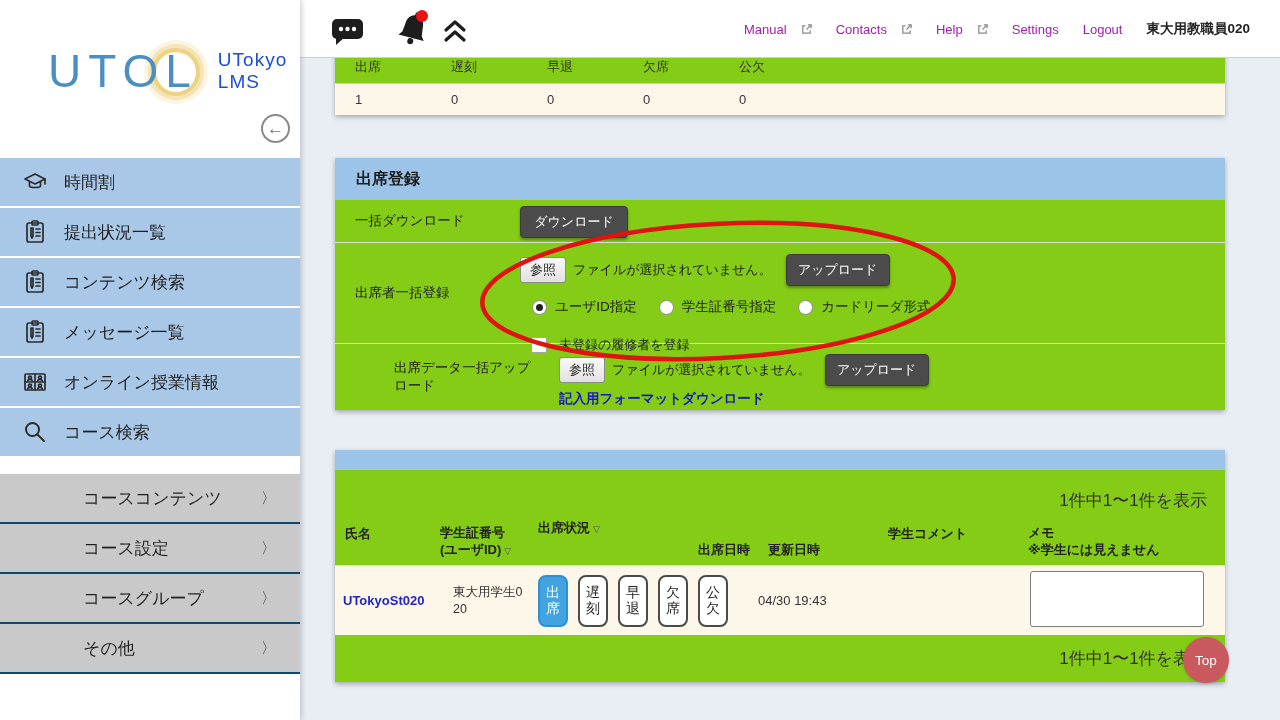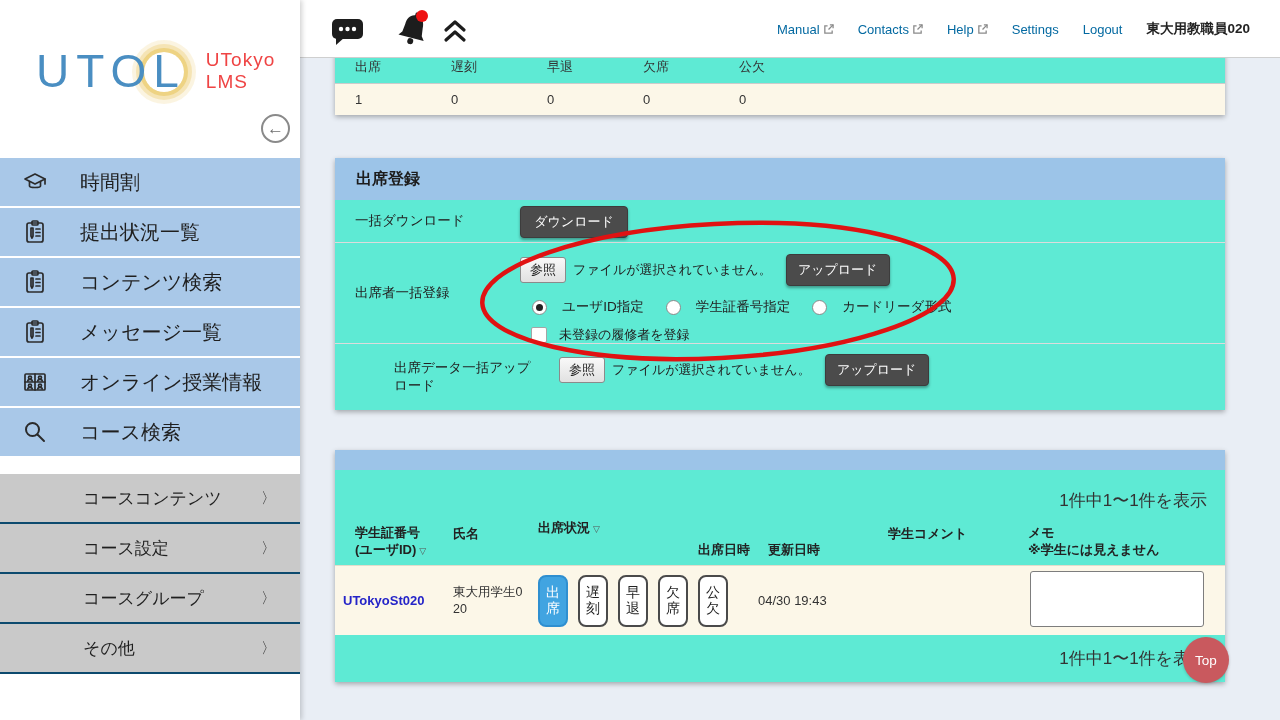--- a/index.html
+++ b/index.html
@@ -3,56 +3,56 @@
 <meta charset="utf-8">
 <style>
   * { margin:0; padding:0; box-sizing:border-box; }
   html,body { width:1280px; height:720px; overflow:hidden;
     font-family:"Liberation Sans","DejaVu Sans",sans-serif; background:#e9eef5; color:#222; }
 
   
   .sidebar { position:absolute; left:0; top:0; width:300px; height:720px; background:#fff;
     box-shadow:2px 0 5px rgba(0,0,0,.18); z-index:20; }
   .logo-area { position:relative; height:158px; background:#fff; }
-  .logo { position:absolute; left:36px; top:44px; display:flex; align-items:center; cursor:pointer; }
+  .logo { position:absolute; left:48px; top:44px; display:flex; align-items:center; cursor:pointer; }
   .logo-title { font-size:46px; font-weight:300; letter-spacing:7px; color:#4a8ec2; position:relative; z-index:2; }
   .logo-ring { position:absolute; left:108px; top:8px; width:40px; height:40px; border-radius:50%;
     box-shadow:0 0 0 4px rgba(232,196,90,.55), 0 0 0 8px rgba(232,196,90,.32), 0 0 0 12px rgba(232,196,90,.18);
     z-index:1; }
-  .logo-sub { margin-left:20px; font-size:19px; color:#ef4444; line-height:1.15; letter-spacing:1px; }
+  .logo-sub { margin-left:20px; font-size:19px; color:#1d4ed8; line-height:1.15; letter-spacing:1px; }
   .collapse-btn { position:absolute; right:10px; top:114px; width:29px; height:29px; border:2px solid #8a8a8a;
     border-radius:50%; color:#6f6f6f; font-size:17px; line-height:25px; text-align:center; background:#fff; cursor:pointer; }
 
   .side-menu { }
   .side-item { height:50px; background:#a9c8e8; border-bottom:2px solid #fff; display:flex; align-items:center;
     cursor:pointer; }
   .side-item .ic { width:26px; height:26px; margin-left:22px; flex:0 0 26px; }
-  .side-item .lbl { margin-left:32px; font-size:20px; color:#1f1f1f;font-family:Liberation Serif, serif; }
+  .side-item .lbl { margin-left:16px; font-size:17px; color:#1f1f1f;font-family:Liberation Serif, serif; }
   .side-gap { height:16px; background:#fff; }
   .side-item2 { height:50px; background:#c9c9c9; border-bottom:2px solid #0c4a6e; display:flex; align-items:center;
     position:relative; cursor:pointer; }
   .side-item2 .lbl { margin-left:83px; font-size:17px; color:#1f1f1f; }
   .side-item2 .chev { position:absolute; right:24px; font-size:15px; color:#333; }
 
   svg.icon { stroke:#2b2b2b; fill:none; stroke-width:1.7; stroke-linecap:round; stroke-linejoin:round; }
 
   
   .topbar { position:absolute; left:300px; top:0; width:980px; height:58px; background:#fff;
     border-bottom:1px solid #cfcfcf; z-index:15; }
   .tb-ic { position:absolute; cursor:pointer; }
   .tb-links { position:absolute; right:0; top:0; height:58px; display:flex; align-items:center; gap:24px;
     padding-right:30px; }
-  .tb-link { font-size:13px; color:#0369a1; cursor:pointer; display:flex; align-items:center; gap:3px; }
+  .tb-link { font-size:13px; color:#a21caf; cursor:pointer; display:flex; align-items:center; gap:14px; }
   .tb-user { font-size:13.5px; font-weight:bold; color:#222; }
   .extic { width:11px; height:11px; stroke:#8a8a8a; fill:none; stroke-width:1.4; }
 
   
   .main { position:absolute; left:300px; top:58px; width:980px; height:662px; background:#e9eef5;
     overflow:hidden; }
-  .card { position:absolute; left:35px; width:890px; background:#5eead4; box-shadow:0 2px 5px rgba(0,0,0,.30); }
+  .card { position:absolute; left:35px; width:890px; background:#84cc16; box-shadow:0 2px 5px rgba(0,0,0,.30); }
 
   
   .card-summary { top:-18px; }
   .sum-head { height:44px; display:flex; align-items:flex-end; border-bottom:1px solid #ccc; padding-bottom:7px; }
   .sum-head .c, .sum-row .c { width:96px; padding-left:20px; font-size:13px; color:#333; }
   .sum-row { height:31px; background:#fcf7e8; display:flex; align-items:center; }
 
   
   .card-register { top:100px; }
   .reg-title { height:42px; background:#9cc4e8; line-height:42px; padding-left:21px; font-size:16px;
@@ -68,21 +68,21 @@
   .btn-dark { display:inline-block; background:#4b4b4b; color:#fff; font-size:13px; border:1px solid #3c3c3c;
     border-radius:4px; padding:6px 22px; box-shadow:0 2px 3px rgba(0,0,0,.35); cursor:pointer; text-align:center; }
   .btn-browse { display:inline-block; background:linear-gradient(#f9f9f9,#e1e1e1); border:1px solid #8b8b8b;
     border-radius:3px; font-size:13px; padding:3px 9px; cursor:pointer; color:#222; }
   .file-label { font-size:13px; color:#222; }
   .ctl-line { display:flex; align-items:center; }
   .radio { width:15px; height:15px; border:1px solid #8a8a8a; border-radius:50%; background:#fff; display:inline-block;
     position:relative; flex:0 0 15px; cursor:pointer; }
   .radio.checked::after { content:""; position:absolute; left:3px; top:3px; width:7px; height:7px; border-radius:50%;
     background:#222; }
-  .rlabel { font-size:13.5px; margin-left:15px; cursor:pointer; }
+  .rlabel { font-size:13.5px; margin-left:8px; cursor:pointer; }
   .cbox { width:16px; height:16px; border:1px solid #a5a5a5; background:#fff; border-radius:2px; flex:0 0 16px; cursor:pointer; }
   .format-link { font-size:13.5px; font-weight:bold; color:#1717c4; cursor:pointer; }
 
   
   .card-table { top:392px; }
   .tbl-bluebar { height:20px; background:#9cc4e8; }
   .tbl-count { height:44px; display:flex; align-items:flex-end; justify-content:flex-end; padding:0 18px 2px 0;
     font-size:17px; color:#333; }
   .tbl-headrow { height:51px; display:flex; }
   .hcell { display:flex; flex-direction:column; justify-content:flex-end; padding:0 0 6px 10px; font-size:13px;
@@ -314,54 +314,57 @@
           <span class="btn-dark" style="margin-left:14px;width:104px;padding:6px 0">アップロード</span>
         </div>
         <div class="ctl-line" style="margin-top:12px">
           <span class="radio checked" style="margin-left:12px"></span>
           <span class="rlabel">ユーザID指定</span>
           <span class="radio" style="margin-left:22px"></span>
           <span class="rlabel">学生証番号指定</span>
           <span class="radio" style="margin-left:22px"></span>
           <span class="rlabel">カードリーダ形式</span>
         </div>
-        <div class="ctl-line" style="margin-top:10px">
+        <div class="ctl-line" style="margin-top:20px">
           <span class="cbox" style="margin-left:11px"></span>
           <span class="rlabel" style="margin-left:12px;font-size:13px">未登録の履修者を登録</span>
         </div>
       </div>
     </div>
 
     <div class="reg-row row3">
       <div class="reg-label">出席データ一括アップロード</div>
       <div class="reg-ctrl">
         <div class="ctl-line" style="margin-top:10px">
           <span class="btn-browse">参照</span>
           <span class="file-label" style="margin-left:7px">ファイルが選択されていません。</span>
           <span class="btn-dark" style="margin-left:14px;width:104px;padding:6px 0">アップロード</span>
         </div>
+        <div class="ctl-line" style="margin-top:4px">
+          <span class="format-link">記入用フォーマットダウンロード</span>
+        </div>
       </div>
     </div>
   </section>
 
   <svg class="annot" viewBox="0 0 980 662">
     <ellipse cx="418" cy="233" rx="236" ry="67" transform="rotate(-3 418 233)" fill="none" stroke="#e01212" stroke-width="4.5" stroke-linecap="round"></ellipse>
   </svg>
 
   <section class="card card-table">
     <div class="tbl-bluebar"></div>
     <div class="tbl-count">1件中1〜1件を表示</div>
 
     <div class="tbl-headrow">
+      <div class="hcell w1 al-center">
+        <span>氏名</span>
+      </div>
       <div class="hcell first w0">
         <span style="white-space:pre-line"><span>学生証番号
 (ユーザID)</span><span class="sort">▽</span></span>
-      </div>
-      <div class="hcell w1 al-center">
-        <span>氏名</span>
       </div>
       <div class="hcell w2 al-top">
         <span><span>出席状況</span><span class="sort">▽</span></span>
       </div>
       <div class="hcell w3">
         <span>出席日時</span>
       </div>
       <div class="hcell w4">
         <span>更新日時</span>
       </div>

